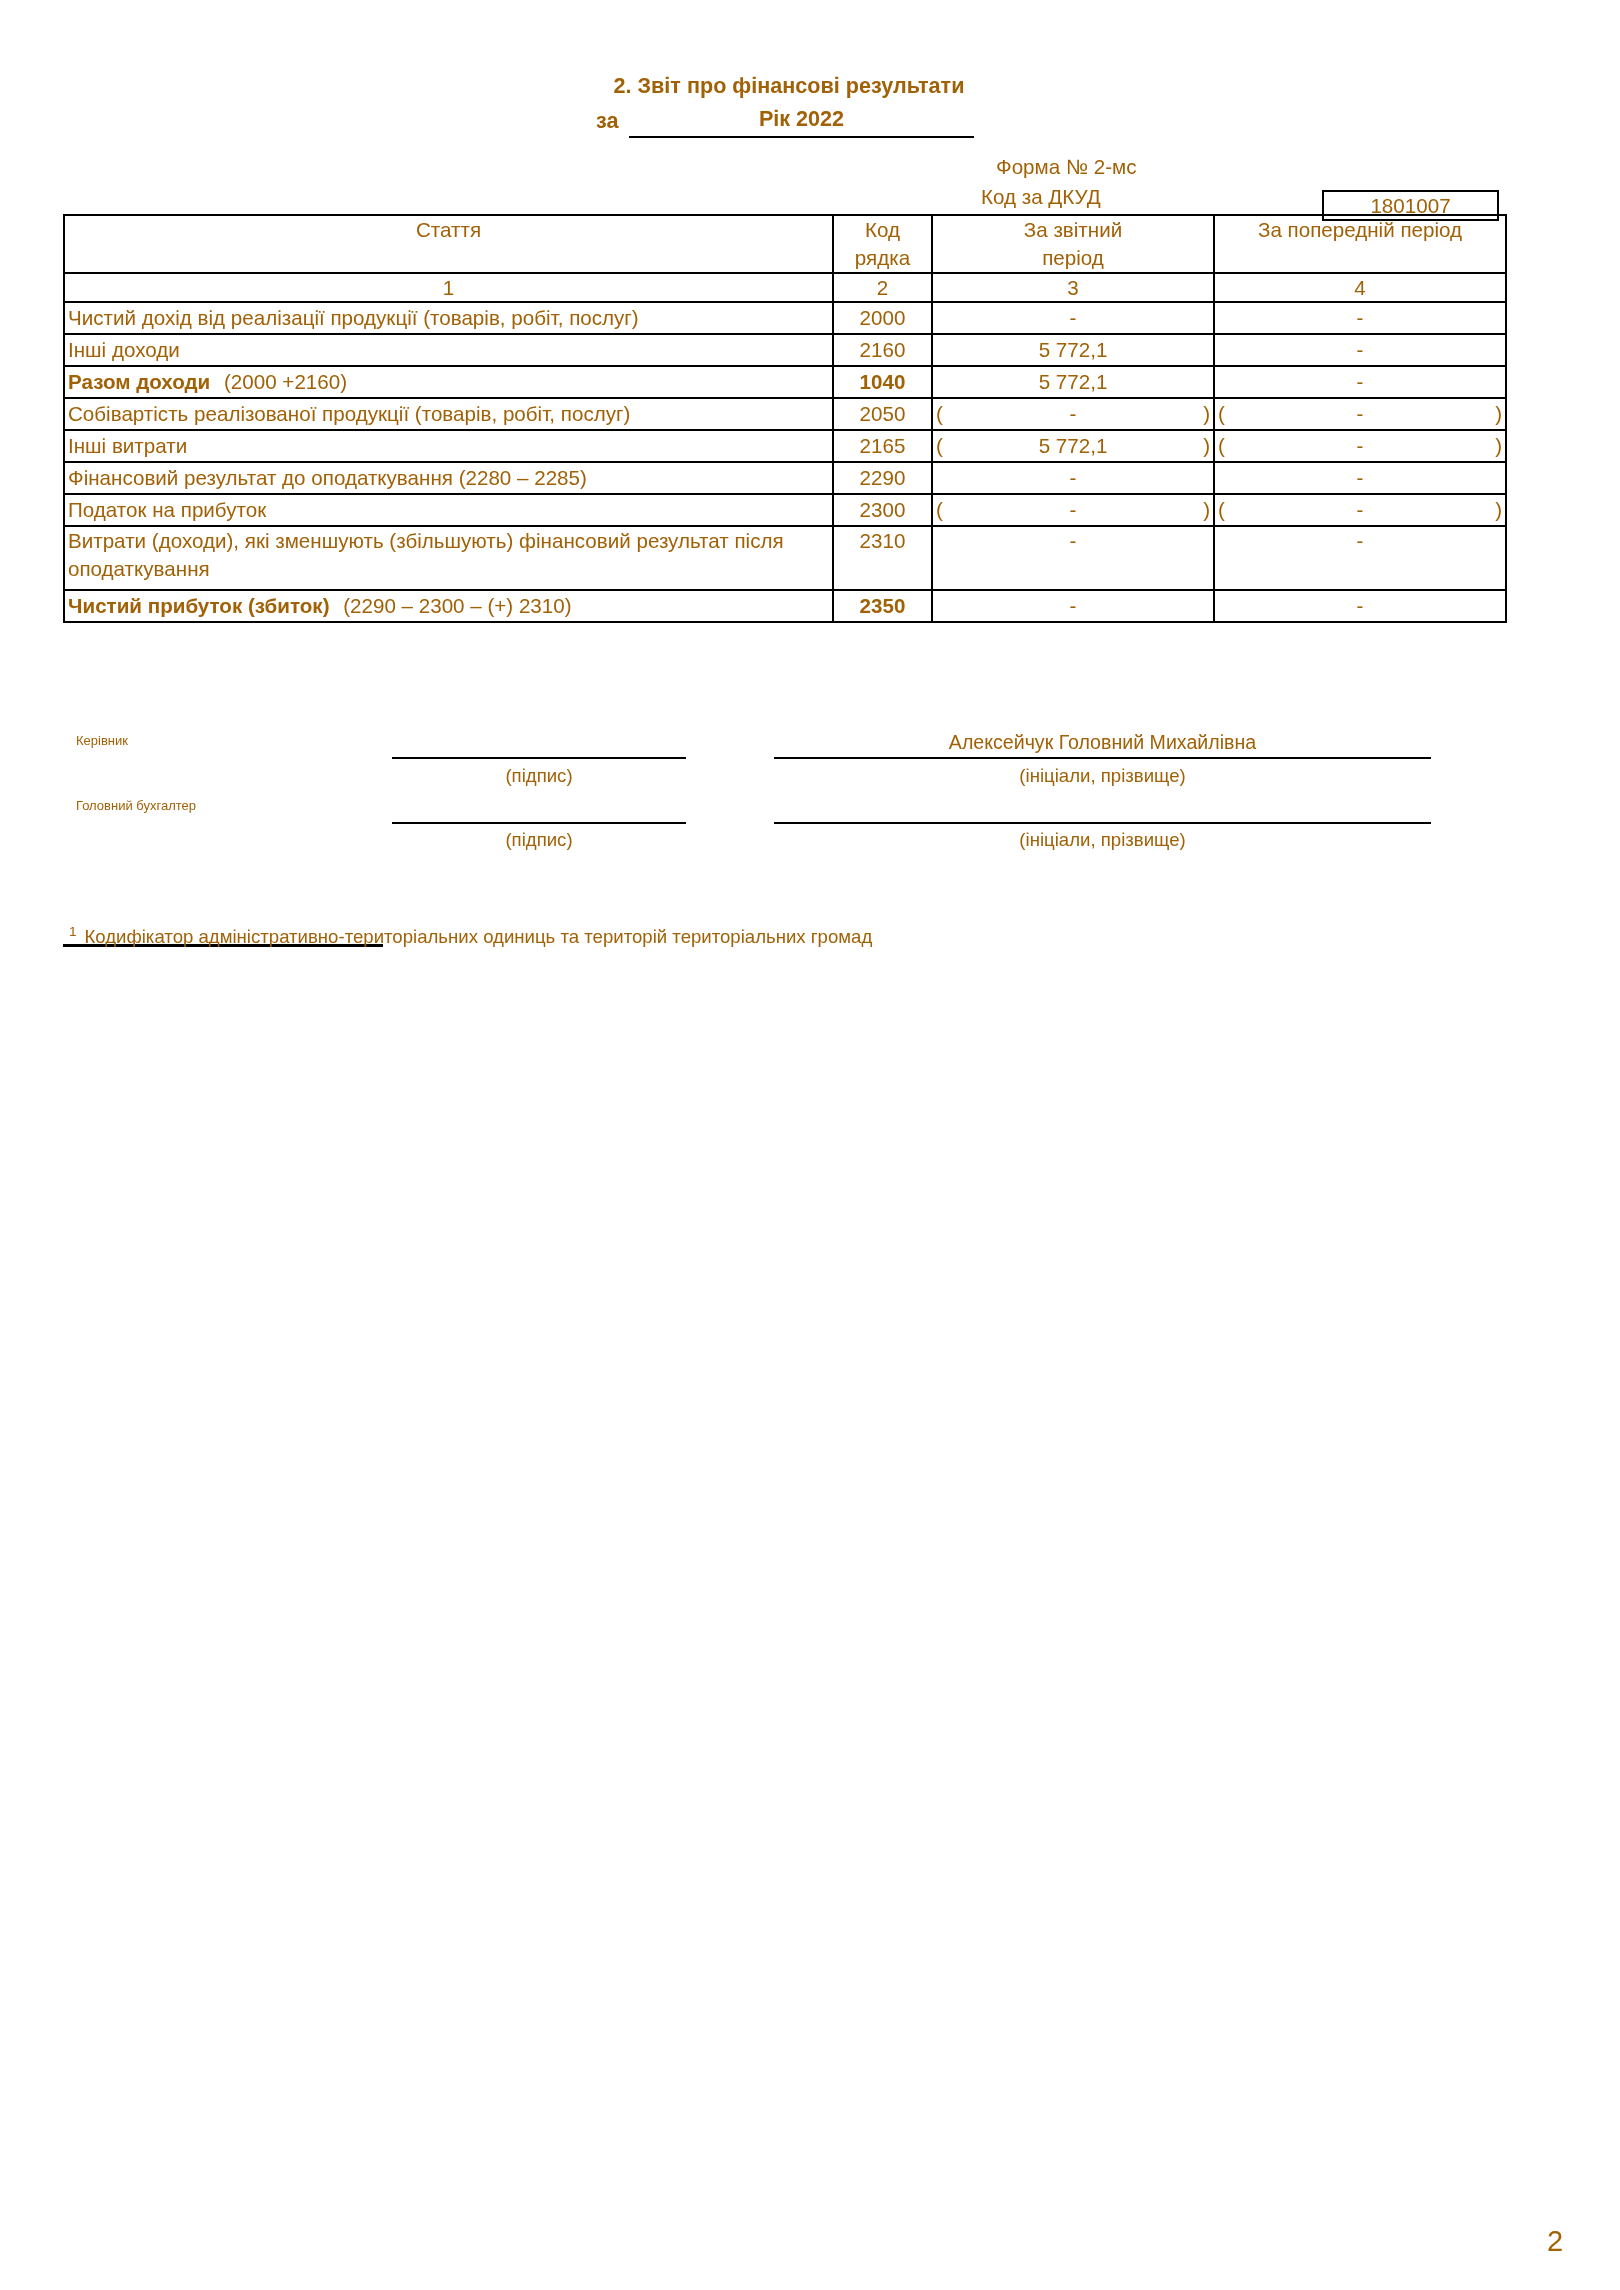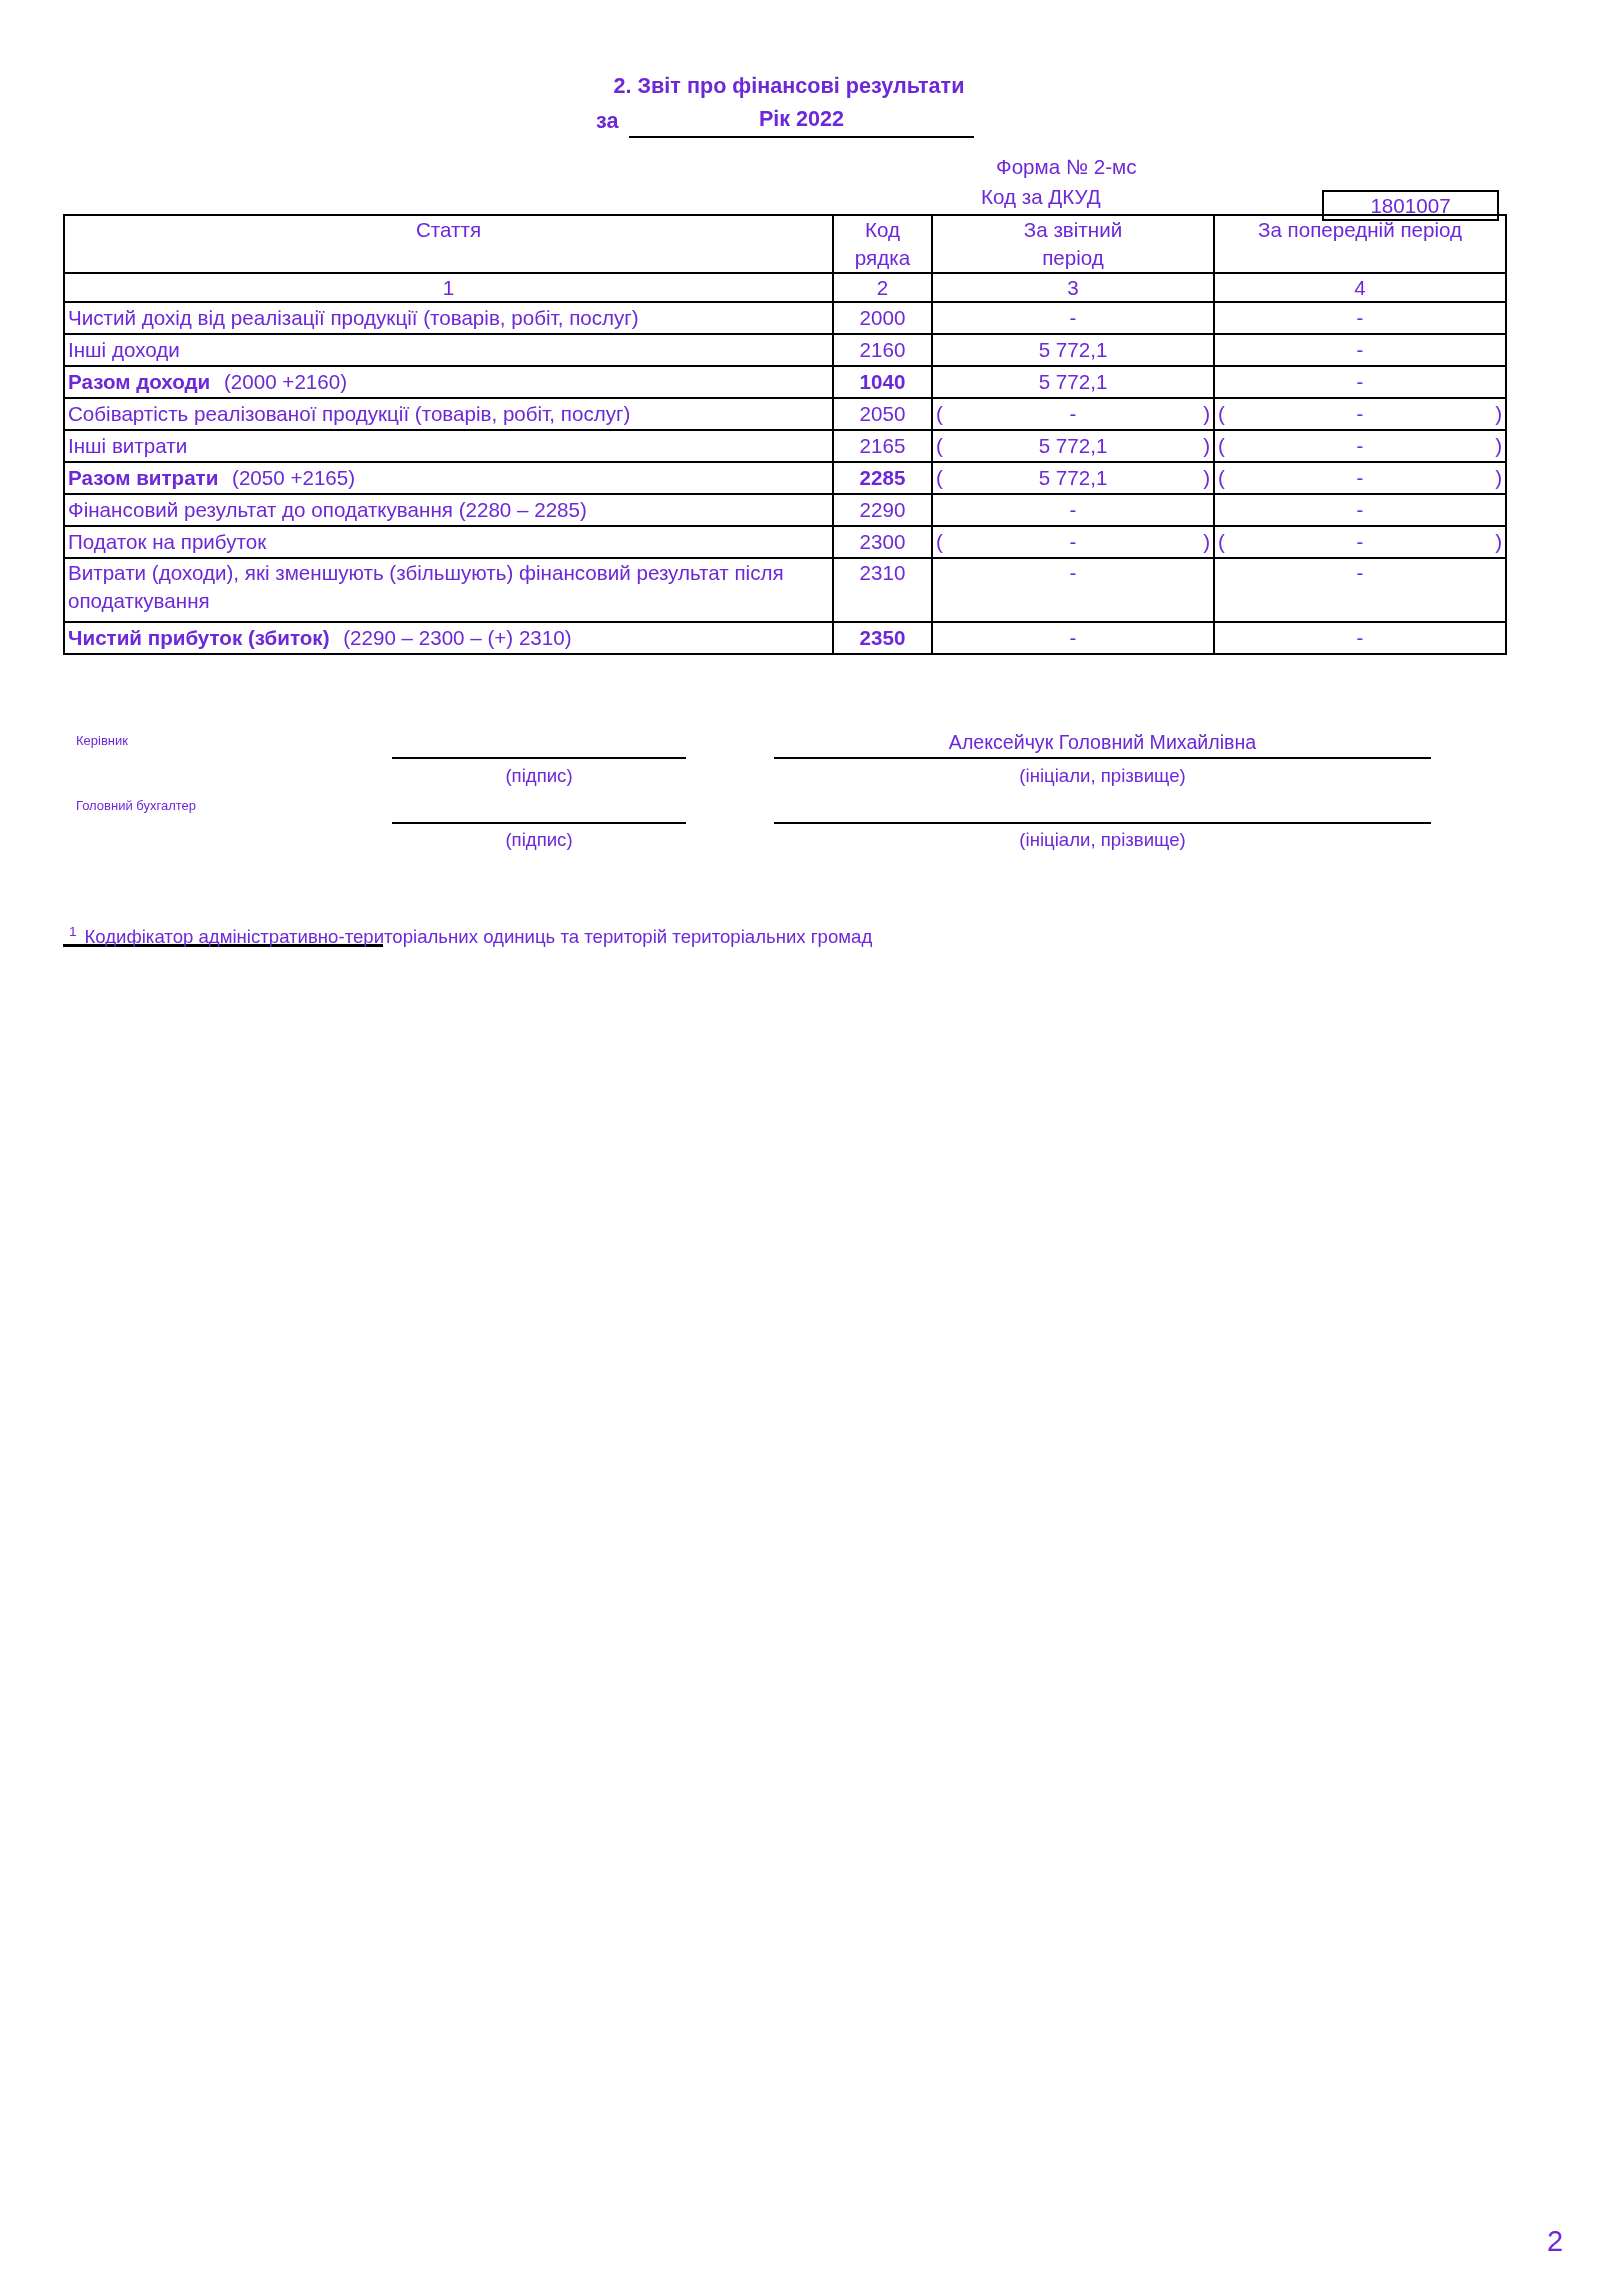--- a/index.html
+++ b/index.html
@@ -1,19 +1,19 @@
 <!DOCTYPE html>
 <html lang="uk"><head>
 <meta charset="utf-8">
 <style>
   html,body{margin:0;padding:0;background:#fff;}
   .page{
     position:relative;
     width:1620px;height:2291px;
-    background:#ffffff;color:#6d28d9;
+    background:#ffffff;color:#a16207;
     font-family:"Liberation Sans","DejaVu Sans",sans-serif;
     overflow:hidden;
   }
   
   .doc-title{
     position:absolute;left:490px;top:73px;width:598px;
     text-align:center;font-weight:bold;font-size:21.6px;white-space:nowrap;
   }
   .period-prefix{
     position:absolute;left:596px;top:108px;
@@ -154,38 +154,20 @@
           </td>
           <td class="cell-val">
             <div class="paren-wrap">
               <span>(</span>
               <span>-</span>
               <span>)</span>
             </div>
           </td>
         </tr>
         <tr>
-          <td class="cell-article"><span class="lbl-bold">Разом витрати</span><span class="lbl-suffix">(2050 +2165)</span></td>
-          <td class="cell-code bold">2285</td>
-          <td class="cell-val">
-            <div class="paren-wrap">
-              <span>(</span>
-              <span>5 772,1</span>
-              <span>)</span>
-            </div>
-          </td>
-          <td class="cell-val">
-            <div class="paren-wrap">
-              <span>(</span>
-              <span>-</span>
-              <span>)</span>
-            </div>
-          </td>
-        </tr>
-        <tr>
           <td class="cell-article">Фінансовий результат до оподаткування (2280 – 2285)</td>
           <td class="cell-code">2290</td>
           <td class="cell-val">-</td>
           <td class="cell-val">-</td>
         </tr>
         <tr>
           <td class="cell-article">Податок на прибуток</td>
           <td class="cell-code">2300</td>
           <td class="cell-val">
             <div class="paren-wrap">

